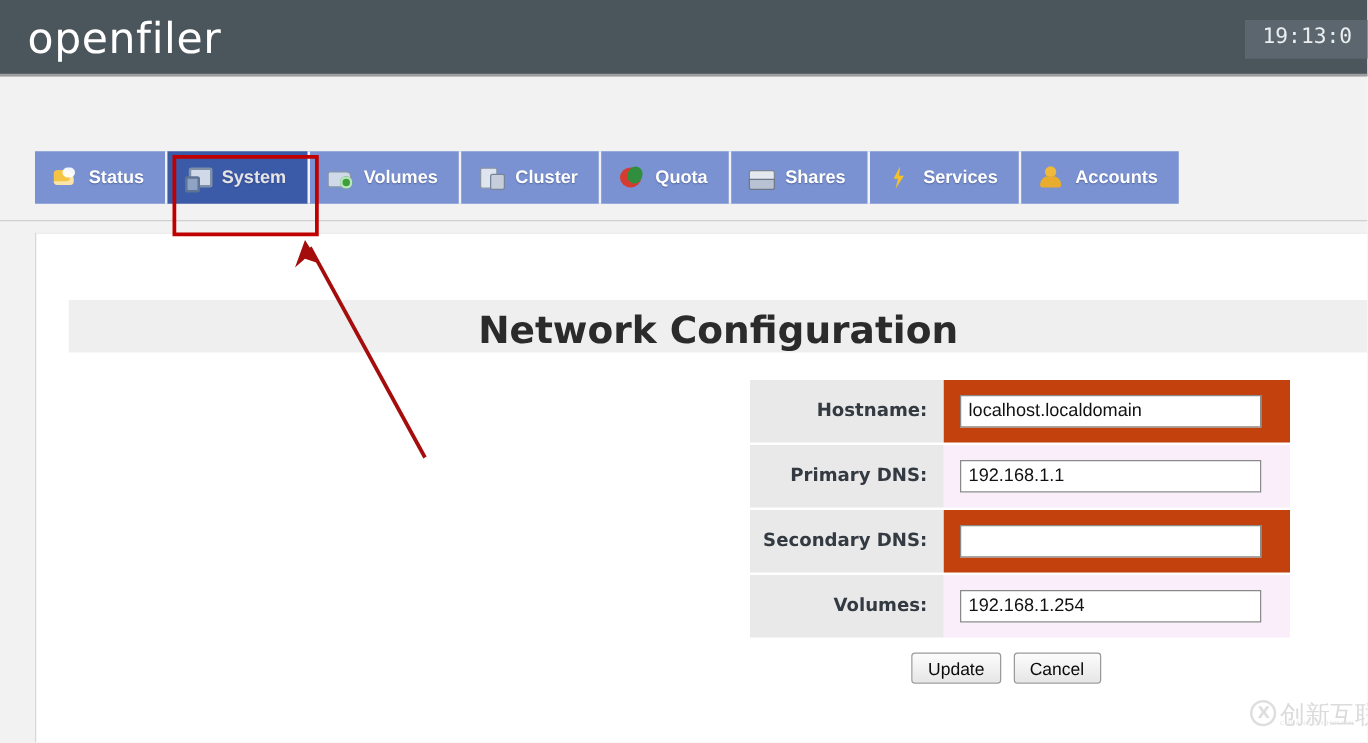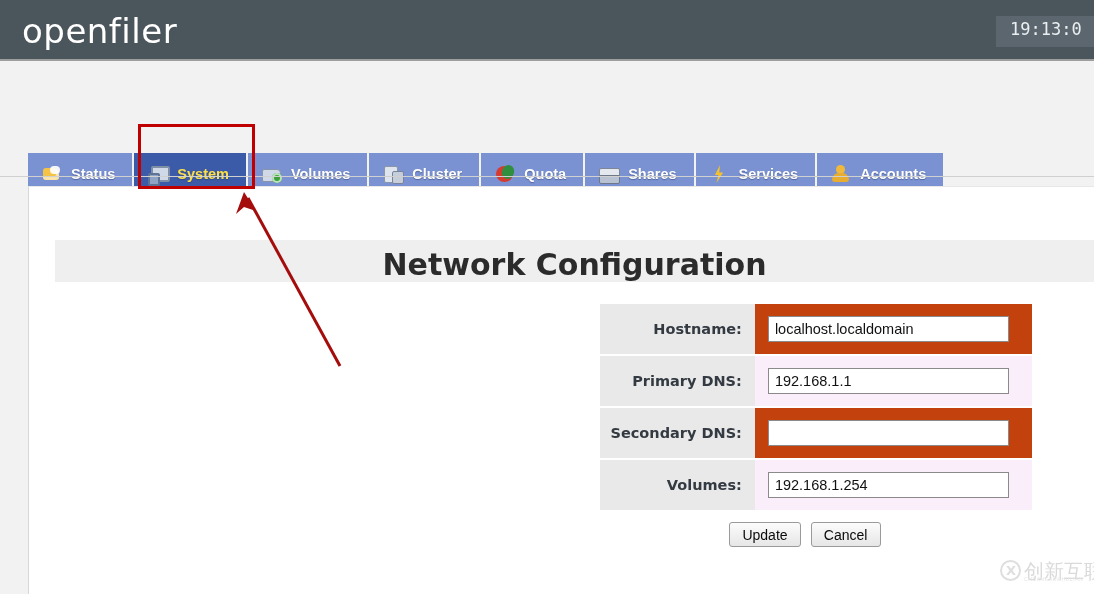--- a/index.html
+++ b/index.html
@@ -56,41 +56,40 @@
     left: 0; top: 63px;
     width: 1094px; height: 113px;
     background: #f2f2f2;
   }
   .tabs {
     position: absolute;
     left: 28px; top: 68px;
     display: flex;
     align-items: flex-end;
     height: 32px;
-    margin-top: 32px;
   }
   .tab {
     position: relative;
     height: 42px;
     display: flex;
     align-items: center;
     gap: 9px;
     padding: 0 17px 0 14px;
     background: #7a92d2;
     border-right: 2px solid #f2f2f2;
     color: #ffffff;
     font-size: 14.5px;
     font-weight: bold;
     cursor: pointer;
     text-shadow: 0 1px 1px rgba(40,50,90,0.45);
   }
   .tab:last-child { border-right: none; }
   .tab.active {
     background: #3b5aa8;
-    color: #fde047;
+    color: #e5e5e5;
   }
   .tab .ico {
     width: 20px; height: 20px;
     display: inline-block;
     position: relative;
     flex: 0 0 20px;
   }
   .navline {
     position: absolute;
     left: 0; top: 176px;

